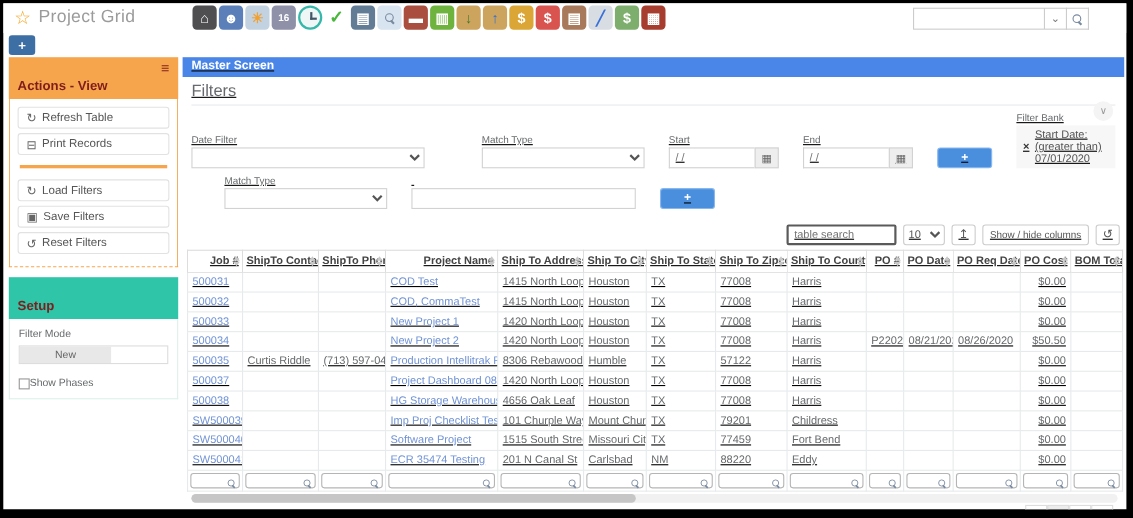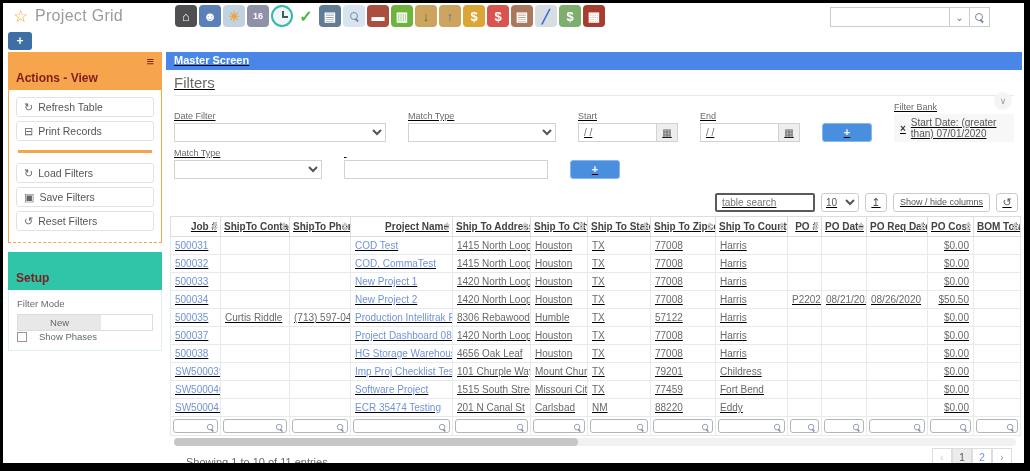--- a/index.html
+++ b/index.html
@@ -36,36 +36,36 @@
   .side-btn{ display:flex; align-items:center; gap:5px; width:100%; height:20px; margin-bottom:4px; background:#fff;
              border:1px solid #e2e2e2; border-radius:3px; font-size:10.5px; color:#555; padding:0 7px; cursor:pointer;
              font-family:"Liberation Sans",sans-serif;}
   .side-btn .bicon{ color:#666; font-size:11px; }
   .divider{ height:3px; background:#f7a54c; margin:9px 2px 10px 2px; }
   .setup{ margin-top:9px; }
   .setup-body{ border:1px solid #dff0ec; border-top:none; padding:8px; background:#fff;}
   .small-label{ font-size:9.5px; color:#676a6c; margin-bottom:5px;}
   .mode-toggle{ width:100%; height:17px; border:1px solid #ddd; background:#fff; display:flex; cursor:pointer;}
   .mode-on{ width:62%; background:#e8e8e8; font-size:9.5px; color:#666; display:flex; align-items:center; justify-content:center;}
-  .chk-row{ margin-top:0; display:flex; align-items:flex-end; gap:12px; font-size:9.5px; color:#676a6c;}
+  .chk-row{ margin-top:12px; display:flex; align-items:flex-end; gap:0; font-size:9.5px; color:#676a6c;}
   .chk{ width:10px; height:10px; border:1px solid #979797; background:#fff; cursor:pointer;}
 
   
   .main{ position:absolute; left:163px; top:49px; width:856px;text-decoration:underline; }
   .master-bar{ height:18px; background:#4a86e8; color:#fff; font-size:11px; font-weight:bold; padding:2px 8px;}
   .filters{ position:relative; padding:4px 8px 0 8px; }
   .filters h2{ font-size:15px; font-weight:400; color:#676a6c; }
   .filters hr{ border:none; border-top:1px solid #e7eaec; margin:4px 0 6px 0;}
   .collapse-btn{ position:absolute; right:10px; top:22px; width:18px; height:18px; border-radius:50%; background:#f4f4f4;
                  border:none; color:#999; font-size:9px; cursor:pointer;}
   .frow{ display:flex; gap:22px; margin-bottom:6px; align-items:flex-end;}
   .fcol{ display:flex; flex-direction:column; }
   .flabel{ font-size:9px; color:#676a6c; margin-bottom:2px;}
   .fsel{ height:19px; border:1px solid #d2d2d2; background:#fff; font-size:10px; color:#555; width:100%;}
-  .w-datefilter{ width:212px;} .w-match{ width:148px;} .w-catinput{ width:204px;}
+  .w-datefilter{ width:212px;} .w-match{ width:148px;margin-left:30px;} .w-catinput{ width:204px;}
   .dgroup{ display:flex; }
   .dgroup input{ width:78px; height:19px; border:1px solid #d2d2d2; border-right:none; font-size:10px; color:#888; padding:0 5px;}
   .daddon{ width:22px; height:19px; background:#eee; border:1px solid #d2d2d2; font-size:10px; color:#666;
            display:flex; align-items:center; justify-content:center; cursor:pointer;}
   .plus-add{ width:50px; height:19px; background:#4a8fdd; border:1px solid #86b7ef; border-radius:3px; color:#fff;
              font-weight:bold; font-size:11px; cursor:pointer; line-height:1;}
   .fbank{ flex:1; }
   .fbank-item{ background:#f7f7f8; font-size:10px; color:#555; padding:3px 6px; display:flex; gap:5px; align-items:center;}
   .fbank-item .x{ font-weight:bold; color:#333; cursor:pointer; font-size:10px;}
 

